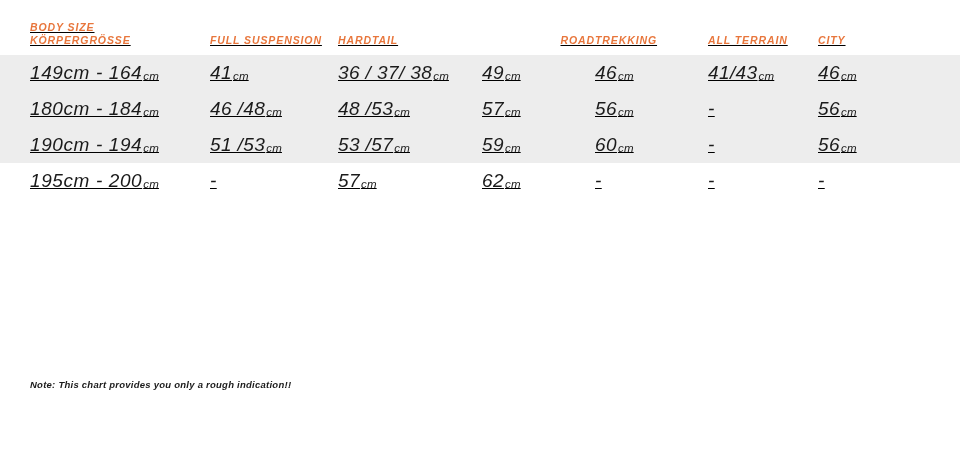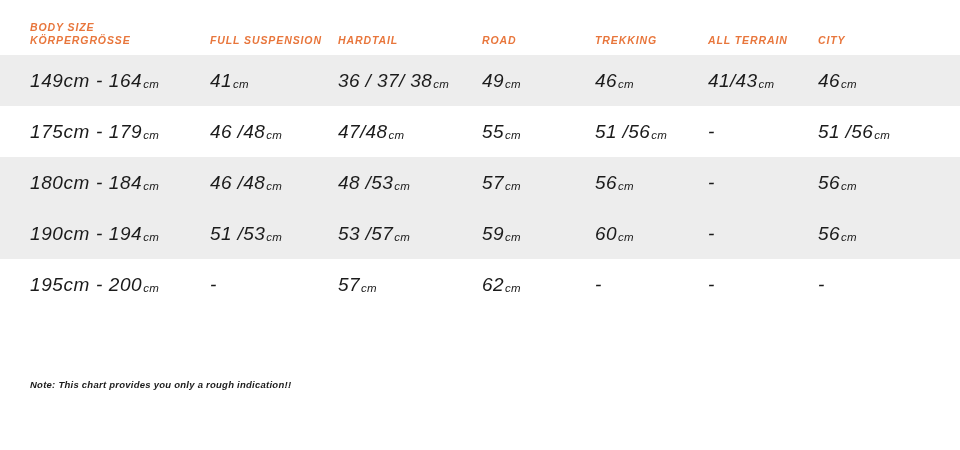--- a/index.html
+++ b/index.html
@@ -19,20 +19,21 @@
     width: 960px;
     height: 450px;
     background: #ffffff;
   }
 
   
   .tbl {
     width: 960px;
     border-collapse: collapse;
     table-layout: fixed;
+    text-decoration: underline;
   }
 
   
   col.c0 { width: 210px; }
   col.c1 { width: 128px; }
   col.c2 { width: 144px; }
   col.c3 { width: 113px; }
   col.c4 { width: 113px; }
   col.c5 { width: 110px; }
   col.c6 { width: 142px; }
@@ -50,27 +51,27 @@
     font-size: 10.5px;
     letter-spacing: 0.9px;
     color: #e8763c;
     text-transform: uppercase;
     white-space: nowrap;
   }
   th .hline { display: block; line-height: 12.5px; }
   th.h0 { padding-left: 30px; }
   th.h1 { padding-left: 0px; margin-top: 28px; }
   th.h2 { padding-left: 0px; }
-  th.h3 { padding-left: 0px; }
+  th.h3 { padding-left: 0px; text-align: right; }
   th.h4 { padding-left: 0px; }
   th.h5 { padding-left: 0px; }
   th.h6 { padding-left: 0px; }
 
   
-  tbody tr { height: 51px; }
+  tbody tr { height: 36px; }
   tbody tr.odd  { background: #ededed; }
   tbody tr.even { background: #ffffff; }
   tbody tr.last { background: #ffffff; margin-left: 20px; }
 
   td {
     text-align: left;
     vertical-align: middle;
     padding: 0;
     color: #1b1b1b;
     font-family: "Liberation Sans", sans-serif;
@@ -153,29 +154,20 @@
     <tbody id="tbody">
         <tr class="odd">
           <td class="c0">149cm - 164<span class="u">cm</span></td>
           <td class="c1">41<span class="u">cm</span></td>
           <td class="c2">36 / 37/ 38<span class="u">cm</span></td>
           <td class="c3">49<span class="u">cm</span></td>
           <td class="c4">46<span class="u">cm</span></td>
           <td class="c5">41/43<span class="u">cm</span></td>
           <td class="c6">46<span class="u">cm</span></td>
         </tr>
-        <tr class="even">
-          <td class="c0">175cm - 179<span class="u">cm</span></td>
-          <td class="c1">46 /48<span class="u">cm</span></td>
-          <td class="c2">47/48<span class="u">cm</span></td>
-          <td class="c3">55<span class="u">cm</span></td>
-          <td class="c4">51 /56<span class="u">cm</span></td>
-          <td class="c5 dash-cell">-</td>
-          <td class="c6">51 /56<span class="u">cm</span></td>
-        </tr>
         <tr class="odd">
           <td class="c0">180cm - 184<span class="u">cm</span></td>
           <td class="c1">46 /48<span class="u">cm</span></td>
           <td class="c2">48 /53<span class="u">cm</span></td>
           <td class="c3">57<span class="u">cm</span></td>
           <td class="c4">56<span class="u">cm</span></td>
           <td class="c5 dash-cell">-</td>
           <td class="c6">56<span class="u">cm</span></td>
         </tr>
         <tr class="odd">

